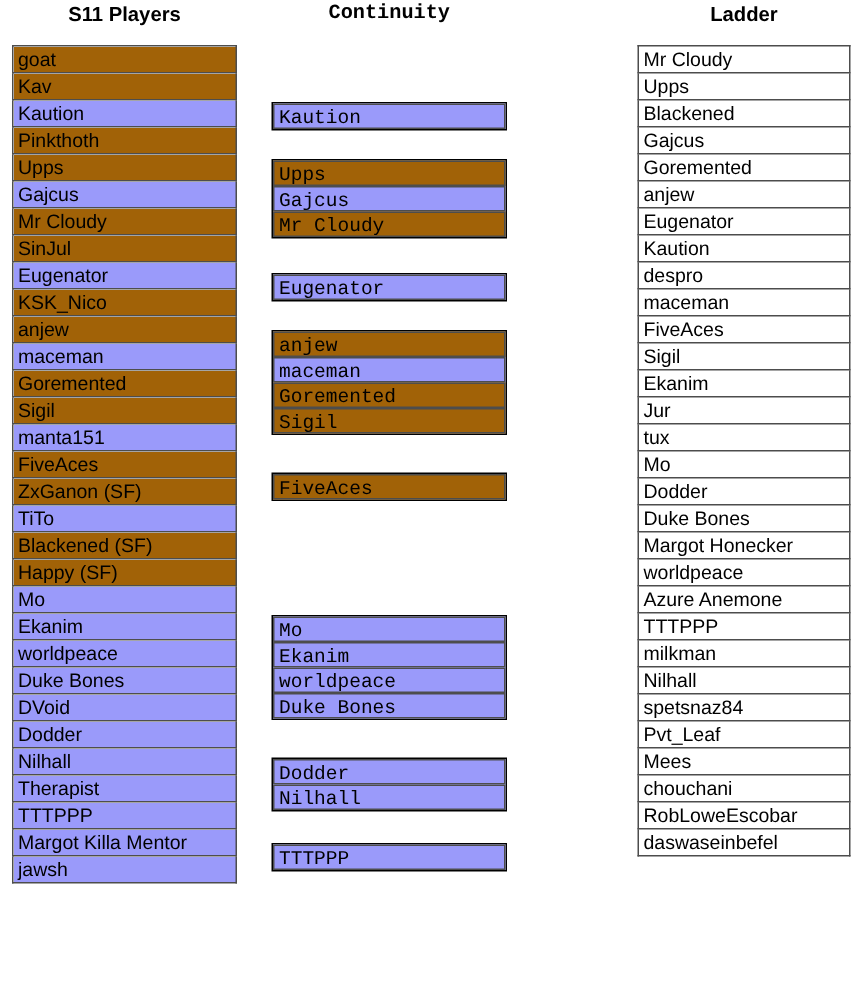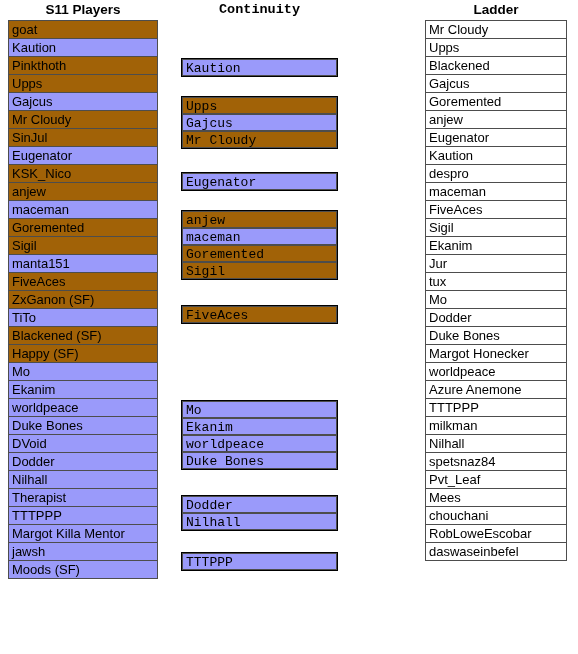--- a/index.html
+++ b/index.html
@@ -31,21 +31,21 @@
   }
   #col-players { left: 8px;   width: 150px; }
   #col-continuity { left: 181px; width: 157px; font-family: Liberation Mono, monospace; }
   #col-ladder  { left: 425px; width: 142px; }
 
   .col-title {
     font-weight: bold;
     font-size: 13.5px;
     text-align: center;
     line-height: 20px;
-    height: 20px;
+    height: 30px;
     white-space: nowrap;
   }
 
   
   .tbl {
     border-collapse: collapse;
     width: 100%;
     table-layout: fixed;
     border: 1px solid #000;
   }
@@ -93,20 +93,23 @@
 <div class="board">
 
   <div class="col" id="col-players">
     <div class="col-title">S11 Players</div>
     <table class="tbl" id="players-table">
       <tbody id="players-body">
           <tr>
             <td class="red">goat</td>
           </tr>
           <tr>
+            <td class="red">Kav</td>
+          </tr>
+          <tr>
             <td class="blue">Kaution</td>
           </tr>
           <tr>
             <td class="red">Pinkthoth</td>
           </tr>
           <tr>
             <td class="red">Upps</td>
           </tr>
           <tr>
             <td class="blue">Gajcus</td>
@@ -178,23 +181,20 @@
             <td class="blue">Therapist</td>
           </tr>
           <tr>
             <td class="blue">TTTPPP</td>
           </tr>
           <tr>
             <td class="blue">Margot Killa Mentor</td>
           </tr>
           <tr>
             <td class="blue">jawsh</td>
-          </tr>
-          <tr>
-            <td class="blue">Moods (SF)</td>
           </tr>
         </tbody>
     </table>
   </div>
 
   <div class="col" id="col-continuity">
     <div class="col-title">Continuity</div>
     <div id="continuity-stack">
         <div class="cgroup" style="top: 38px;">
           <div class="crow blue">Kaution</div>

